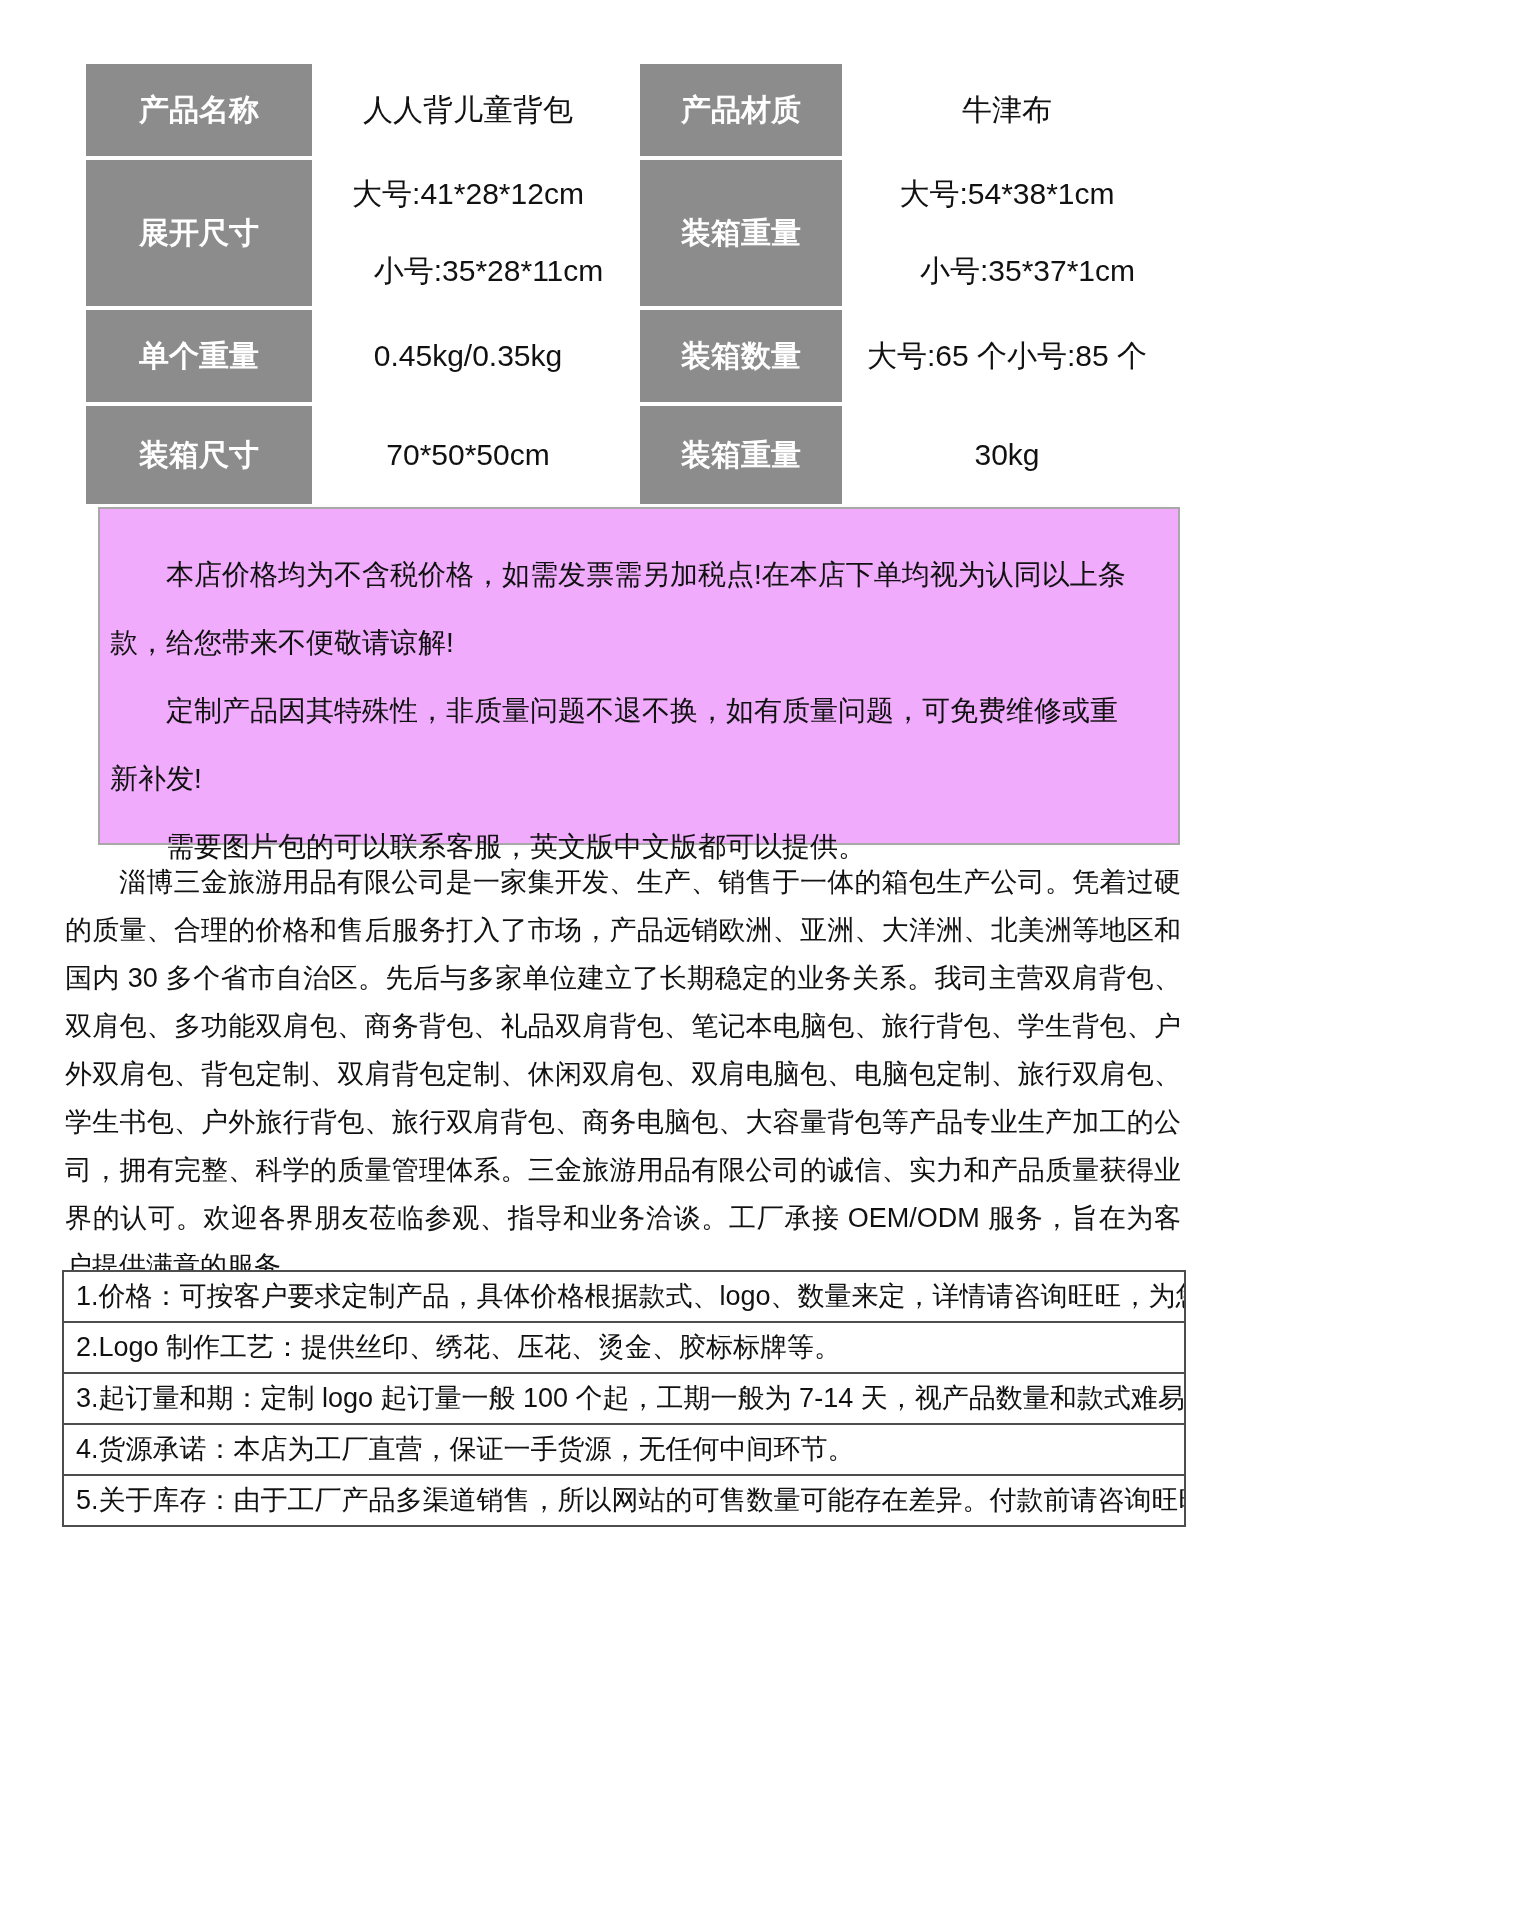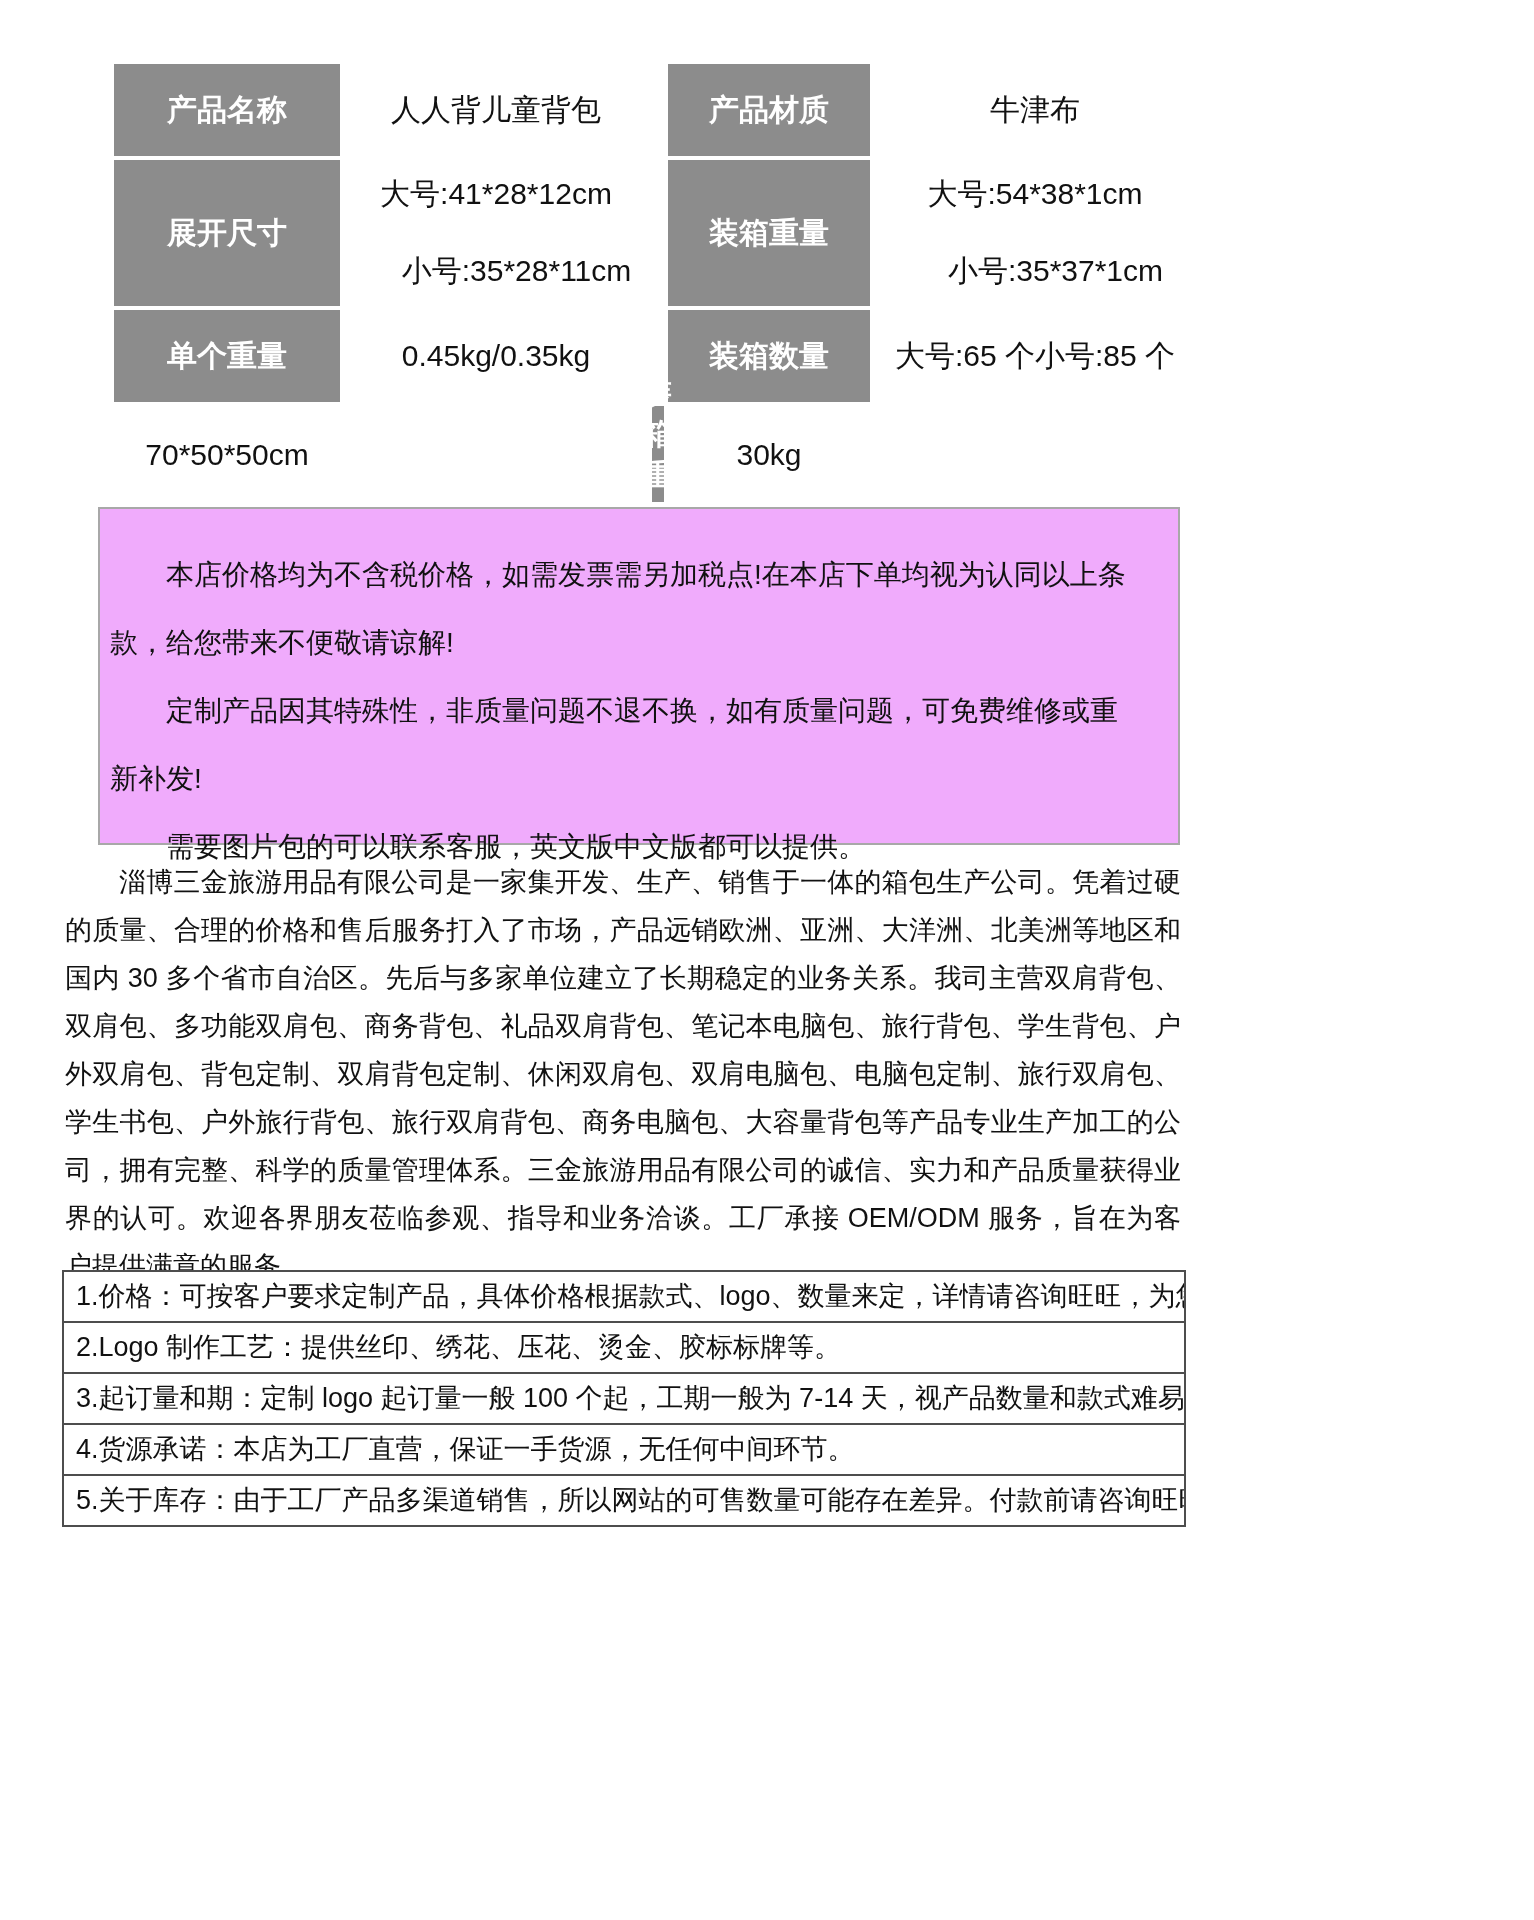--- a/index.html
+++ b/index.html
@@ -14,21 +14,21 @@
   .page {
     position: relative;
     width: 1534px;
     height: 1920px;
     background: #ffffff;
   }
 
   
   .spec-table {
     position: absolute;
-    left: 114px;
+    left: 86px;
     top: 64px;
     width: 1082px;
     display: grid;
     grid-template-columns: 226px 304px 12px 202px 322px;
     grid-template-rows: 92px 146px 92px 98px;
     gap: 4px;
     background: #ffffff;
   }
   .cell {
     display: flex;
@@ -149,20 +149,23 @@
       <div class="line">0.45kg/0.35kg</div>
     </div>
     <div class="spacer"></div>
     <div class="cell label">
       <div class="line">装箱数量</div>
     </div>
     <div class="cell value">
       <div class="line">大号:65 个小号:85 个</div>
     </div>
 
+    <div class="cell label">
+      <div class="line">装箱尺寸</div>
+    </div>
     <div class="cell value">
       <div class="line">70*50*50cm</div>
     </div>
     <div class="spacer"></div>
     <div class="cell label">
       <div class="line">装箱重量</div>
     </div>
     <div class="cell value">
       <div class="line">30kg</div>
     </div>

